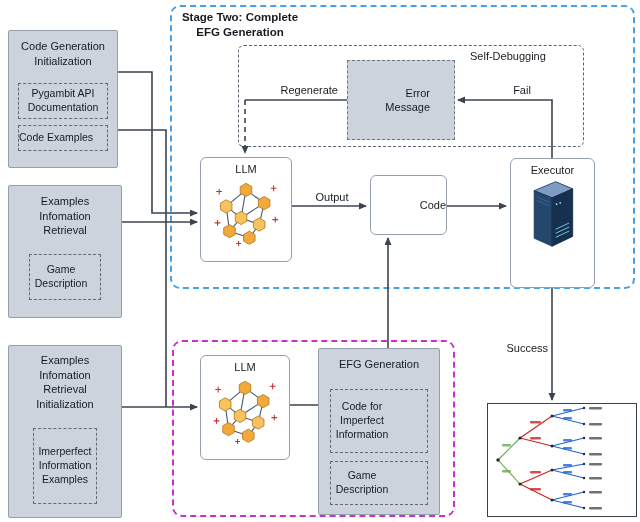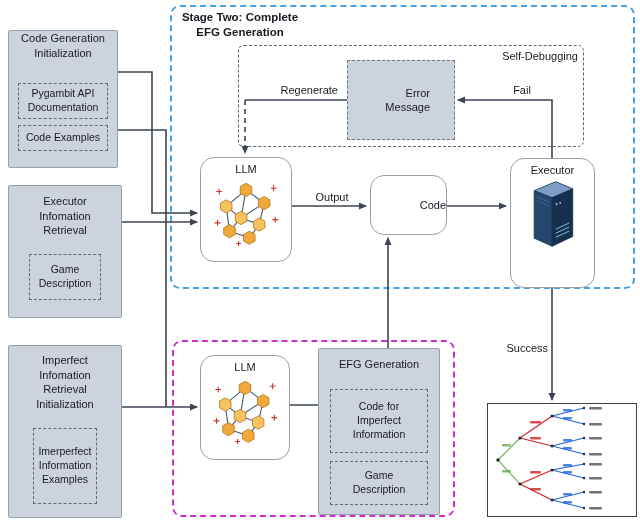--- a/index.html
+++ b/index.html
@@ -9,37 +9,37 @@
 
   .stage { position:absolute; border-radius:10px; background:transparent; }
   .stage2 { border:2px dashed var(--c-s2,#45a0e6); }
   .stage1 { border:2px dashed var(--c-s1,#cb2fcb); }
   .stage-label { position:absolute; font-weight:700; font-size:11.5px; line-height:1.3; text-align:center; }
 
   .selfdebug { position:absolute; border:1px dashed #5a6472; border-radius:6px; }
 
   .panel { position:absolute; background:var(--panel,#ccd3dc); border:1px solid #96a0ac; border-radius:2px; text-align:center; }
   .ptitle { font-size:11px; line-height:1.32; }
-  .dashed-item { position:absolute; border:1px dashed #5f6a75; display:flex; align-items:center; justify-content:center; text-align:center; font-size:10.5px; line-height:1.32; }
+  .dashed-item { position:absolute; border:1px dashed #5f6a75; display:flex; align-items:center; justify-content:flex-start; text-align:center; font-size:10.5px; line-height:1.32; }
   .dashed-item > span { display:block; }
 
-  .node { position:absolute; background:#fff; border:1px solid #96a0ac; border-radius:14px; text-align:center; font-size:11px; }
+  .node { position:absolute; background:#fff; border:1px solid #96a0ac; border-radius:6px; text-align:center; font-size:11px; }
   .ntitle { font-size:11px; padding-top:5px; }
   .icon { display:block; margin:3px auto 0; }
   .codebox { display:flex; align-items:center; justify-content:flex-end; }
 
   .error-box { position:absolute; background:var(--panel,#ccd3dc); border:1px dashed #6b7683; display:flex; align-items:center; justify-content:center; text-align:right; font-size:11px; line-height:1.3; }
 
   .overlay { position:absolute; left:0; top:0; pointer-events:none; }
   .edge { fill:none; stroke:var(--c-arrow,#3b4450); stroke-width:1.6; }
   .edge.dash { stroke-dasharray:5 4; }
   .ah { fill:var(--c-arrow,#3b4450); }
 
   .edge-label { position:absolute; font-size:11px; line-height:1.25; }
-  .sd-label { position:absolute; font-size:11px; text-align:right; }
+  .sd-label { position:absolute; font-size:11px; text-align:left; }
 
   .treebox { position:absolute; background:#fff; border:1px solid #3a424c; }
   .tg { stroke:var(--tg,#6aa84f); }
   .tr { stroke:var(--tr,#cc2222); }
   .tb { stroke:var(--tb,#1f63d4); }
   .sg { fill:var(--tg,#6aa84f); }
   .sr { fill:var(--tr,#cc2222); }
   .sb { fill:var(--tb,#1f63d4); }
   .sdk { fill:#4a5058; }
 
@@ -107,38 +107,38 @@
     <path class="edge" d="M447,206 H506" marker-end="url(#ah)"></path>
     <path class="edge" d="M552,158 V100 H458" marker-end="url(#ah)"></path>
     <path class="edge" d="M347,100 H245"></path>
     <path class="edge dash" d="M245,100 V153" marker-end="url(#ah)"></path>
     <path class="edge" d="M388,348 V238" marker-end="url(#ah)"></path>
     <path class="edge" d="M290,405 H327" marker-end="url(#ah)"></path>
     <path class="edge" d="M552,265 V400" marker-end="url(#ah)"></path>
   </svg>
 
   <div class="panel" style="left:8px;top:30px;width:110px;height:138px">
-    <div class="ptitle" style="padding:0 10px 0">Code Generation Initialization</div>
+    <div class="ptitle" style="padding:8px 10px 0">Code Generation Initialization</div>
     <div class="dashed-item" style="left:9px;right:9px;top:52px;height:36px">
         <span>Pygambit API Documentation</span>
       </div>
     <div class="dashed-item" style="left:9px;right:9px;top:94px;height:26px">
         <span>Code Examples</span>
       </div>
   </div>
 
   <div class="panel" style="left:8px;top:185px;width:114px;height:133px">
-    <div class="ptitle" style="padding:8px 20px 0">Executor Infomation Retrieval</div>
+    <div class="ptitle" style="padding:8px 20px 0">Examples Infomation Retrieval</div>
     <div class="dashed-item" style="left:20px;right:20px;top:68px;height:46px">
         <span style="width:62px">Game Description</span>
       </div>
   </div>
 
   <div class="panel" style="left:8px;top:345px;width:114px;height:173px">
-    <div class="ptitle" style="padding:7px 22px 0">Imperfect Infomation Retrieval Initialization</div>
+    <div class="ptitle" style="padding:7px 22px 0">Examples Infomation Retrieval Initialization</div>
     <div class="dashed-item" style="left:24px;right:24px;top:82px;height:76px">
         <span>Imerperfect Information Examples</span>
       </div>
   </div>
 
   <div class="error-box" style="left:347px;top:60px;width:108px;height:80px">
     <span style="width:58px">Error Message</span>
   </div>
 
   <div class="node" style="left:200px;top:157px;width:92px;height:105px">

